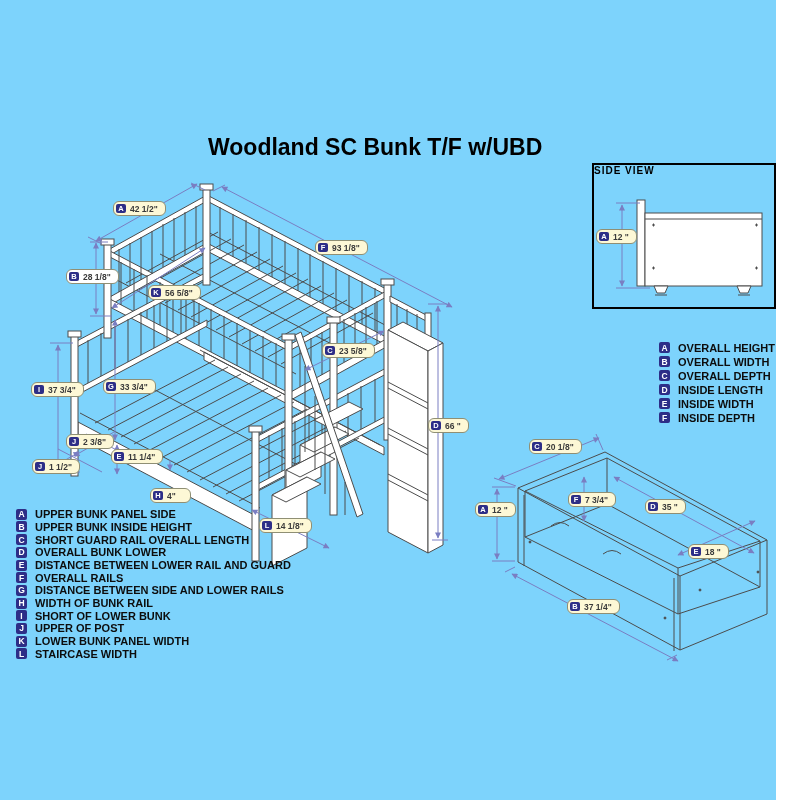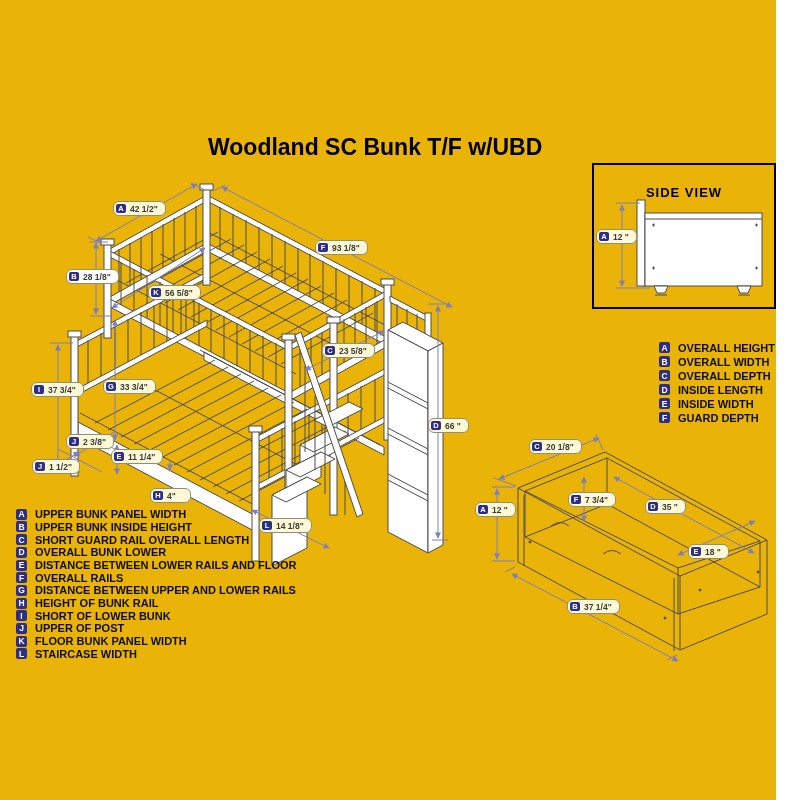--- a/index.html
+++ b/index.html
@@ -1,38 +1,38 @@
 <!DOCTYPE html>
 <html><head>
 <meta charset="utf-8">
 <style>
   html,body{margin:0;padding:0;background:#fff;}
-  #page{position:relative;width:776px;height:800px;background:#eab308;overflow:hidden;
+  #page{position:relative;width:776px;height:800px;background:#7dd3fc;overflow:hidden;
         font-family:"Liberation Sans",sans-serif;}
   #page-title{position:absolute;left:208px;top:134px;font-size:23px;font-weight:bold;
         color:#000;letter-spacing:0px;white-space:nowrap;}
   svg{position:absolute;left:0;top:0;}
   .chip{position:absolute;display:inline-flex;align-items:center;gap:4px;
         background:#fdf8d6;border:1px solid #8f8f74;border-radius:6px;
         padding:1px 7px 1px 2px;height:11px;white-space:nowrap;z-index:5;}
   .chip.white{background:#ffffff;}
   .chip .val{font-size:8.5px;font-weight:bold;color:#3a3a3a;}
   .badge{background:#2d2e87;color:#fff;display:inline-flex;align-items:center;
         justify-content:center;font-weight:bold;border-radius:2px;}
   .chip .badge{width:10px;height:9px;font-size:7.5px;}
   .legend{position:absolute;z-index:4;}
   .legend-row{display:flex;align-items:center;gap:8px;margin-bottom:2px;}
   .legend-row .badge{width:11px;height:11px;font-size:8.5px;flex:0 0 auto;}
   .legend-row .lbl{font-size:11px;font-weight:bold;color:#0d0d0d;white-space:nowrap;}
   #bunk-legend .legend-row{height:10.6px;margin-bottom:2.1px;}
   #drawer-legend .legend-row{height:11px;margin-bottom:3px;}
   #side-view-box{position:absolute;left:592px;top:163px;width:184px;height:146px;
         border:2px solid #000;box-sizing:border-box;z-index:2;}
-  #side-view-title{position:absolute;left:0;right:0;top:20px;text-align:center;
-        font-size:13px;font-weight:bold;letter-spacing:1px;color:#000;}
+  #side-view-title{position:absolute;left:0;right:0;top:0;text-align:left;
+        font-size:10px;font-weight:bold;letter-spacing:1px;color:#000;}
 </style>
 </head>
 <body>
 
 <div id="page">
 
   <div id="page-title">Woodland SC Bunk T/F w/UBD</div>
 
   <svg width="800" height="800" viewBox="0 0 800 800">
     <defs>
@@ -263,61 +263,61 @@
       <span class="val">18 "</span>
     </span>
   <span class="chip" style="left:567px;top:599px">
       <span class="badge">B</span>
       <span class="val">37 1/4"</span>
     </span>
 
   <div class="legend" id="bunk-legend" style="left:16px;top:509px">
     <div class="legend-row">
         <span class="badge">A</span>
-        <span class="lbl">UPPER BUNK PANEL WIDTH</span>
+        <span class="lbl">UPPER BUNK PANEL SIDE</span>
       </div>
     <div class="legend-row">
         <span class="badge">B</span>
         <span class="lbl">UPPER BUNK INSIDE HEIGHT</span>
       </div>
     <div class="legend-row">
         <span class="badge">C</span>
         <span class="lbl">SHORT GUARD RAIL OVERALL LENGTH</span>
       </div>
     <div class="legend-row">
         <span class="badge">D</span>
         <span class="lbl">OVERALL BUNK LOWER</span>
       </div>
     <div class="legend-row">
         <span class="badge">E</span>
-        <span class="lbl">DISTANCE BETWEEN LOWER RAILS AND FLOOR</span>
+        <span class="lbl">DISTANCE BETWEEN LOWER RAIL AND GUARD</span>
       </div>
     <div class="legend-row">
         <span class="badge">F</span>
         <span class="lbl">OVERALL RAILS</span>
       </div>
     <div class="legend-row">
         <span class="badge">G</span>
-        <span class="lbl">DISTANCE BETWEEN UPPER AND LOWER RAILS</span>
+        <span class="lbl">DISTANCE BETWEEN SIDE AND LOWER RAILS</span>
       </div>
     <div class="legend-row">
         <span class="badge">H</span>
-        <span class="lbl">HEIGHT OF BUNK RAIL</span>
+        <span class="lbl">WIDTH OF BUNK RAIL</span>
       </div>
     <div class="legend-row">
         <span class="badge">I</span>
         <span class="lbl">SHORT OF LOWER BUNK</span>
       </div>
     <div class="legend-row">
         <span class="badge">J</span>
         <span class="lbl">UPPER OF POST</span>
       </div>
     <div class="legend-row">
         <span class="badge">K</span>
-        <span class="lbl">FLOOR BUNK PANEL WIDTH</span>
+        <span class="lbl">LOWER BUNK PANEL WIDTH</span>
       </div>
     <div class="legend-row">
         <span class="badge">L</span>
         <span class="lbl">STAIRCASE WIDTH</span>
       </div>
   </div>
 
   <div class="legend" id="drawer-legend" style="left:659px;top:342px">
     <div class="legend-row">
         <span class="badge">A</span>
@@ -334,17 +334,17 @@
     <div class="legend-row">
         <span class="badge">D</span>
         <span class="lbl">INSIDE LENGTH</span>
       </div>
     <div class="legend-row">
         <span class="badge">E</span>
         <span class="lbl">INSIDE WIDTH</span>
       </div>
     <div class="legend-row">
         <span class="badge">F</span>
-        <span class="lbl">GUARD DEPTH</span>
+        <span class="lbl">INSIDE DEPTH</span>
       </div>
   </div>
 
 </div>
 
 </body></html>

